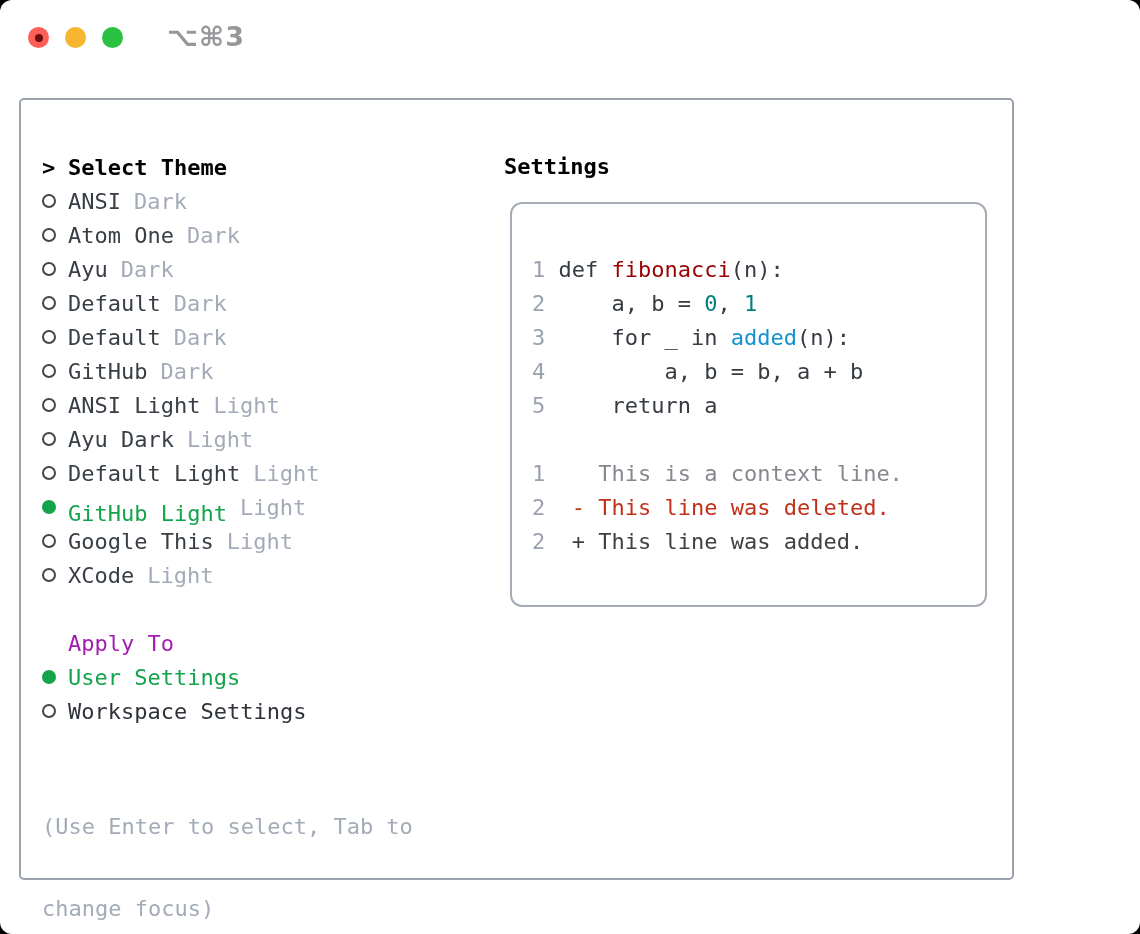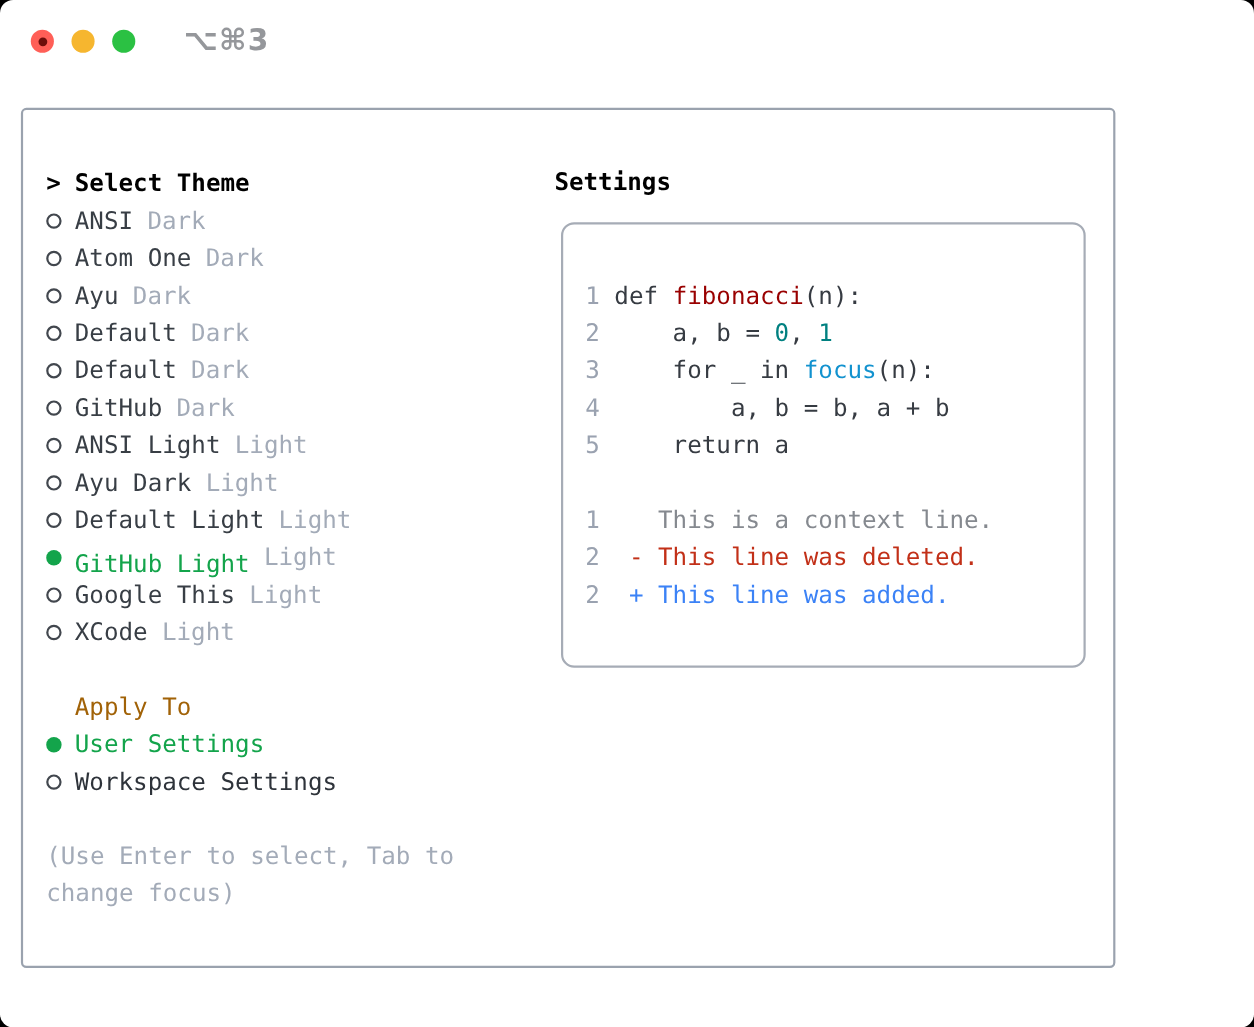--- a/index.html
+++ b/index.html
@@ -28,44 +28,44 @@
   .left-col{position:absolute;left:21px;top:50px;}
   .row{height:34px;display:flex;align-items:center;white-space:pre;font-size:22px;}
   .mk{width:26px;display:inline-flex;align-items:center;flex:0 0 26px;}
   .mk .circ{width:14px;height:14px;border-radius:50%;border:2px solid #42474e;box-sizing:border-box;}
   .mk .circ.sel{border:none;background:#13a44b;}
   .arrow{font-weight:700;color:#000;}
   .hdr-label{font-weight:700;color:#000;}
   .item-name{color:#383e45;}
   .item-name.sel{color:#13a44b;margin-top:12px;}
   .item-tag{color:#a3abb8;margin-left:13px;}
-  .apply-label{color:#a16207;}
+  .apply-label{color:#a21caf;}
   .opt-name{color:#2e333a;}
   .opt-name.sel{color:#13a44b;}
-  .hint-line{height:34px;line-height:34px;font-size:22px;color:#a3abb8;white-space:pre;}
+  .hint-line{height:34px;line-height:34px;font-size:22px;color:#a3abb8;white-space:pre;margin-top:48px;}
   .spacer{height:34px;}
   
   .preview-label{
     position:absolute;left:483px;top:50px;height:34px;line-height:34px;
     font-size:22px;font-weight:700;color:#000;
   }
   .preview-box{
     position:absolute;left:489px;top:102px;width:477px;height:405px;
     border:2px solid #a6acb6;border-radius:12px;box-sizing:border-box;
     padding:49px 0 0 20px;overflow:hidden;
   }
   .code-line{height:34px;line-height:34px;font-size:22px;white-space:pre;}
   .ln{color:#9aa2b0;}
   .tk-p{color:#363b42;}
   .tk-fn{color:#990000;}
   .tk-num{color:#008080;}
   .tk-bi{color:#1292cf;}
   .tk-ctx{color:#85898f;text-align:center;}
   .tk-del{color:#c23018;}
-  .tk-add{color:#3b82f6;}
+  .tk-add{color:#404040;}
 </style>
 </head>
 <body>
 
 <div class="window">
   <div class="titlebar">
     <span class="tl red">
         <span class="dot"></span>
       </span>
     <span class="tl yellow"></span>
@@ -109,21 +109,21 @@
 
       <div class="hint-line">(Use Enter to select, Tab to</div>
       <div class="hint-line">change focus)</div>
     </div>
 
     <div class="preview-label">Settings</div>
     <div class="preview-box">
       <div id="preview-lines">
           <div class="code-line"><span class="ln">1</span><span class="tk-p"> def </span><span class="tk-fn">fibonacci</span><span class="tk-p">(n):</span></div>
           <div class="code-line"><span class="ln">2</span><span class="tk-p">     a, b = </span><span class="tk-num">0</span><span class="tk-p">, </span><span class="tk-num">1</span></div>
-          <div class="code-line"><span class="ln">3</span><span class="tk-p">     for _ in </span><span class="tk-bi">focus</span><span class="tk-p">(n):</span></div>
+          <div class="code-line"><span class="ln">3</span><span class="tk-p">     for _ in </span><span class="tk-bi">added</span><span class="tk-p">(n):</span></div>
           <div class="code-line"><span class="ln">4</span><span class="tk-p">         a, b = b, a + b</span></div>
           <div class="code-line"><span class="ln">5</span><span class="tk-p">     return a</span></div>
           <div class="code-line"><span class="ln"></span></div>
           <div class="code-line"><span class="ln">1</span><span class="tk-ctx">    This is a context line.</span></div>
           <div class="code-line"><span class="ln">2</span><span class="tk-del">  - This line was deleted.</span></div>
           <div class="code-line"><span class="ln">2</span><span class="tk-add">  + This line was added.</span></div>
         </div>
     </div>
   </div>
 </div>

